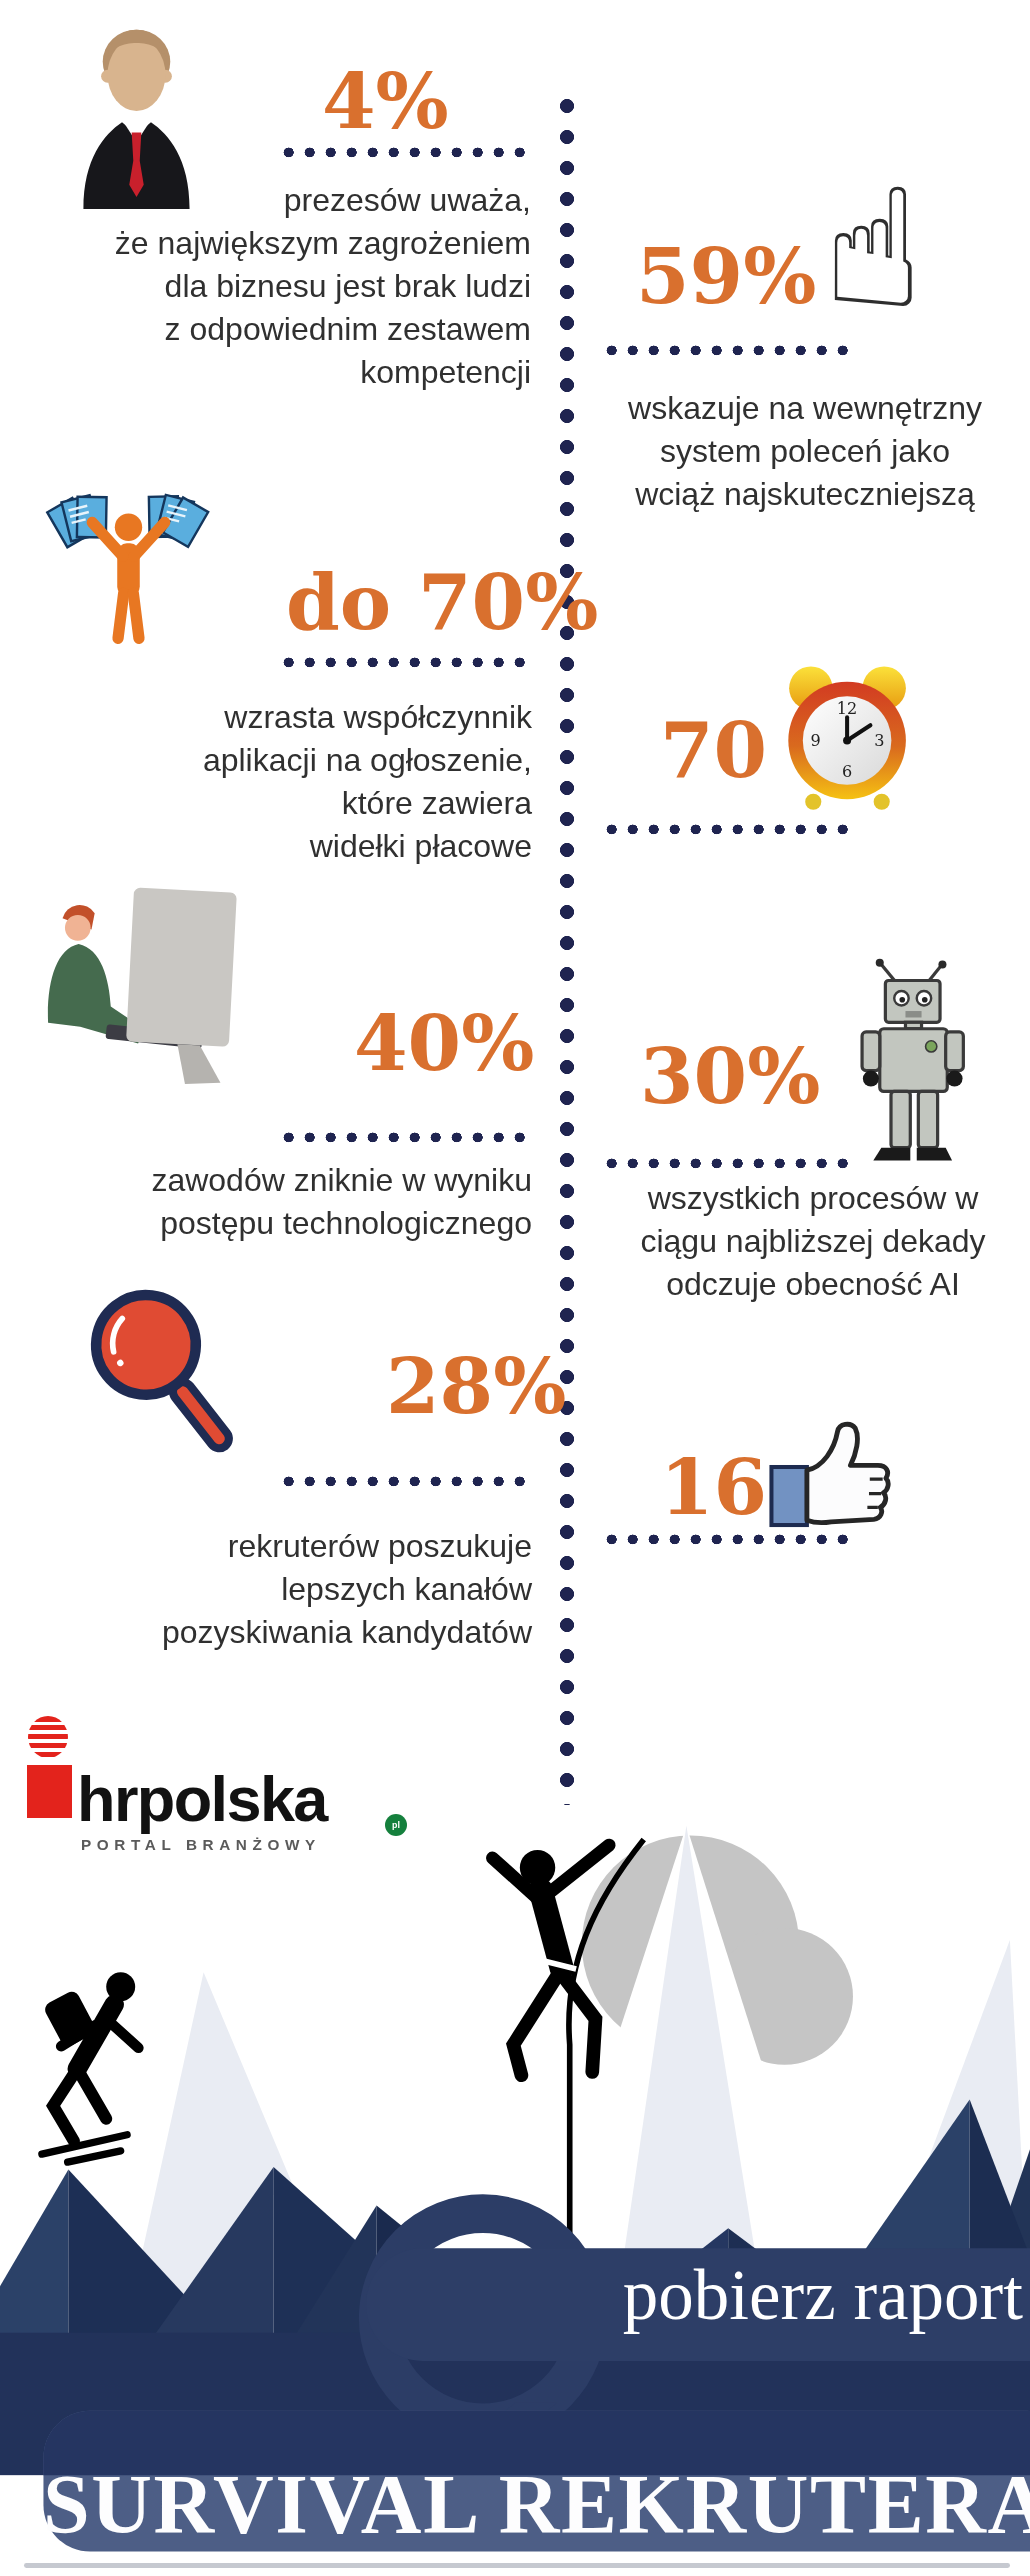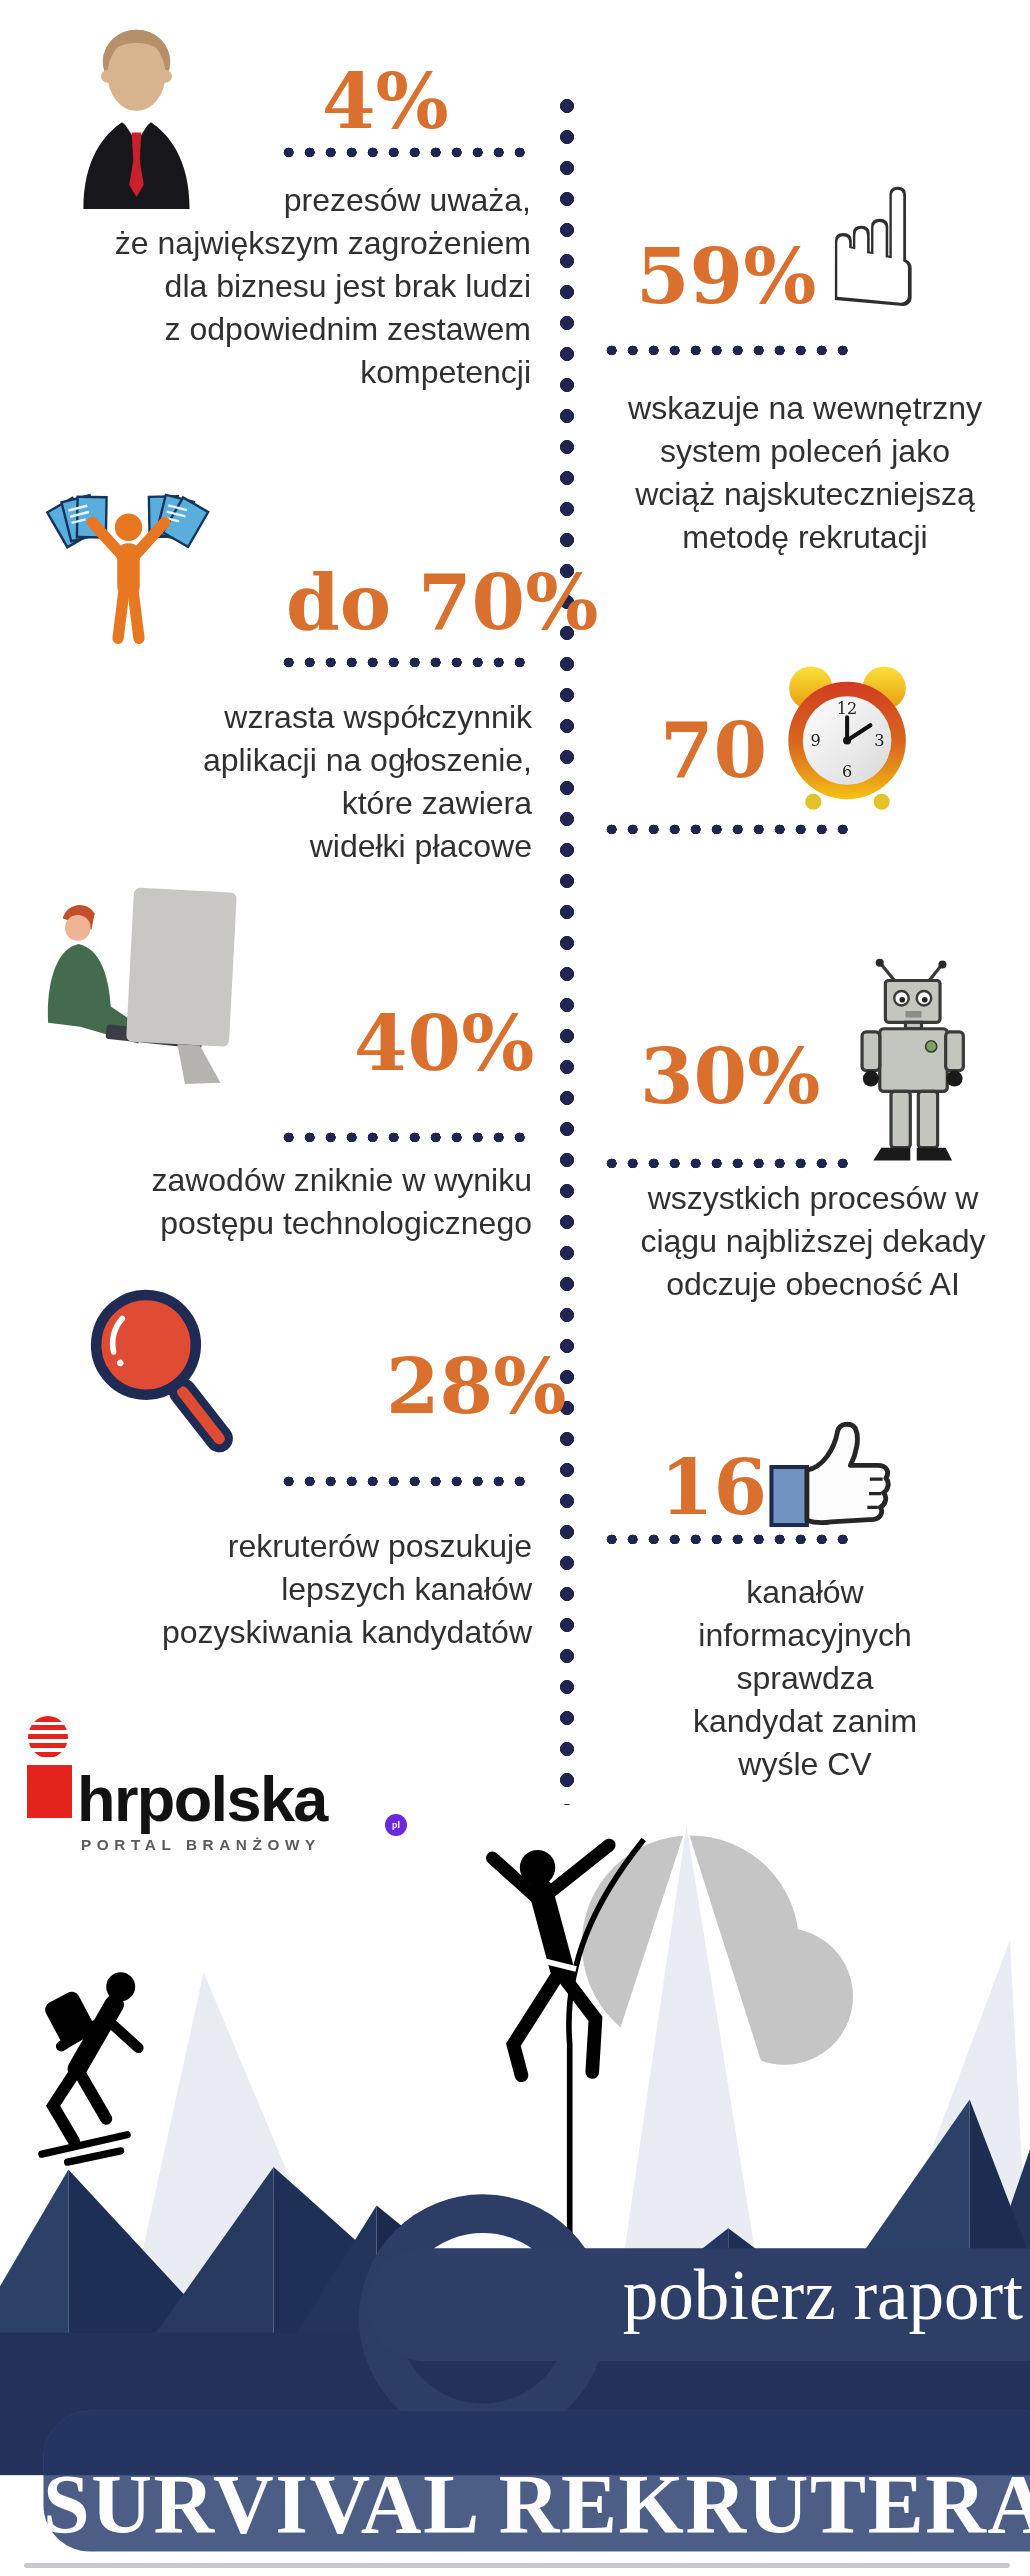--- a/index.html
+++ b/index.html
@@ -14,21 +14,21 @@
   .stat-text{position:absolute;font-size:32px;line-height:43px;color:#303030;}
   .ta-r{text-align:right;} .ta-l{text-align:center;}
   .icon-box{position:absolute;}
   .hand-glyph{position:absolute;font-family:"DejaVu Sans",sans-serif;color:#2e2e2e;line-height:1;}
   
   .logo-dot{position:absolute;left:28px;top:1716px;width:40px;height:42px;border-radius:50%;
             background:repeating-linear-gradient(#e3231c 0 5.6px,#ffffff 5.6px 8.9px);}
   .logo-square{position:absolute;left:26.6px;top:1765px;width:45px;height:53px;background:#e3231c;}
   .logo-text{position:absolute;left:77px;top:1768px;font-weight:700;font-size:63px;letter-spacing:-1.6px;
              color:#121212;font-family:"Liberation Sans",sans-serif;line-height:1;}
-  .logo-pl{position:absolute;left:385px;top:1814px;width:22px;height:22px;border-radius:50%;background:#6d28d9;
+  .logo-pl{position:absolute;left:385px;top:1814px;width:22px;height:22px;border-radius:50%;background:#15803d;
            color:#ffffff;font-size:8.9px;font-weight:700;display:flex;align-items:center;justify-content:center;}
   .logo-tagline{position:absolute;left:81px;top:1836px;font-size:15.3px;letter-spacing:5.6px;color:#5a5a5a;font-weight:700;}
   
   .cta-text{position:absolute;left:451px;top:2260px;width:572px;text-align:right;color:#ffffff;
             font-family:"Liberation Serif",serif;font-weight:400;font-size:71px;line-height:1;white-space:nowrap;}
   .title-text{position:absolute;left:43px;top:2439px;width:987px;text-align:center;color:#fdfdfe;
               font-family:"Liberation Serif",serif;font-weight:700;font-size:84px;line-height:1;
               letter-spacing:1.6px;white-space:nowrap;margin-top:24px;}
   .bottom-shadow{position:absolute;left:24px;top:2563px;width:986px;height:4.8px;background:#c6c9d0;border-radius:2.4px;}
   svg text{font-family:"DejaVu Serif",serif;}
@@ -60,21 +60,20 @@
       <div>kompetencji</div>
     </div>
 
   <div class="hand-glyph" style="left:823px;top:167px;font-size:165px">☝</div>
   <div class="stat-num" style="left:636px;top:238px">59%</div>
   <div class="hline" style="left:606px;top:345px;width:251px"></div>
   <div class="stat-text ta-l" style="left:628px;top:387px;width:354px">
       <div>wskazuje na wewnętrzny</div>
       <div>system poleceń jako</div>
       <div>wciąż najskuteczniejszą</div>
-      <div>metodę rekrutacji</div>
     </div>
 
   <svg class="icon-box" style="left:44px;top:487px" width="169" height="165" viewBox="0 0 210 205">
     <g transform="rotate(-14 45 42)">
       <rect x="14" y="16" width="36" height="50" fill="#5aaede" stroke="#14365c" stroke-width="3" transform="rotate(-16 32 41)"></rect>
       <rect x="28" y="14" width="36" height="50" fill="#5aaede" stroke="#14365c" stroke-width="3"></rect>
       <rect x="42" y="16" width="36" height="50" fill="#5aaede" stroke="#14365c" stroke-width="3" transform="rotate(15 60 41)"></rect>
       <path d="M34,26 h24 M34,34 h24 M34,42 h18" stroke="#e8f4fb" stroke-width="3"></path>
     </g>
     <g transform="rotate(14 165 42)">
@@ -201,27 +200,20 @@
 
   <div class="stat-num" style="left:660px;top:1449px">16</div>
   <svg class="icon-box" style="left:765px;top:1417px" width="133" height="125" viewBox="0 0 165 155">
     <rect x="8" y="62" width="44" height="72" fill="#7292c2" stroke="#1d2b50" stroke-width="5"></rect>
     <path d="M52,128 L52,66 C72,62 86,40 90,18 C92,8 106,6 112,14 C118,26 113,46 106,60 L140,60
              C151,60 155,68 150,76 C155,81 153,90 147,94 C152,99 150,108 143,112
              C147,117 144,126 135,127 L82,130 C70,132 60,131 52,128 Z" fill="#fcfcfd" stroke="#262626" stroke-width="6" stroke-linejoin="round"></path>
     <path d="M146,77 h-16 M144,95 h-15 M140,112 h-13" stroke="#262626" stroke-width="4"></path>
   </svg>
   <div class="hline" style="left:606px;top:1534px;width:251px"></div>
-  <div class="stat-text ta-l" style="left:628px;top:1571px;width:354px">
-      <div>kanałów</div>
-      <div>informacyjnych</div>
-      <div>sprawdza</div>
-      <div>kandydat zanim</div>
-      <div>wyśle CV</div>
-    </div>
 
   <div>
     <div class="logo-dot"></div>
     <div class="logo-square"></div>
     <div class="logo-text">hrpolska</div>
     <div class="logo-pl">pl</div>
     <div class="logo-tagline">PORTAL BRANŻOWY</div>
   </div>
 
   <svg class="icon-box" style="left:0;top:1803px" width="1030" height="773" viewBox="0 0 1280 960">

